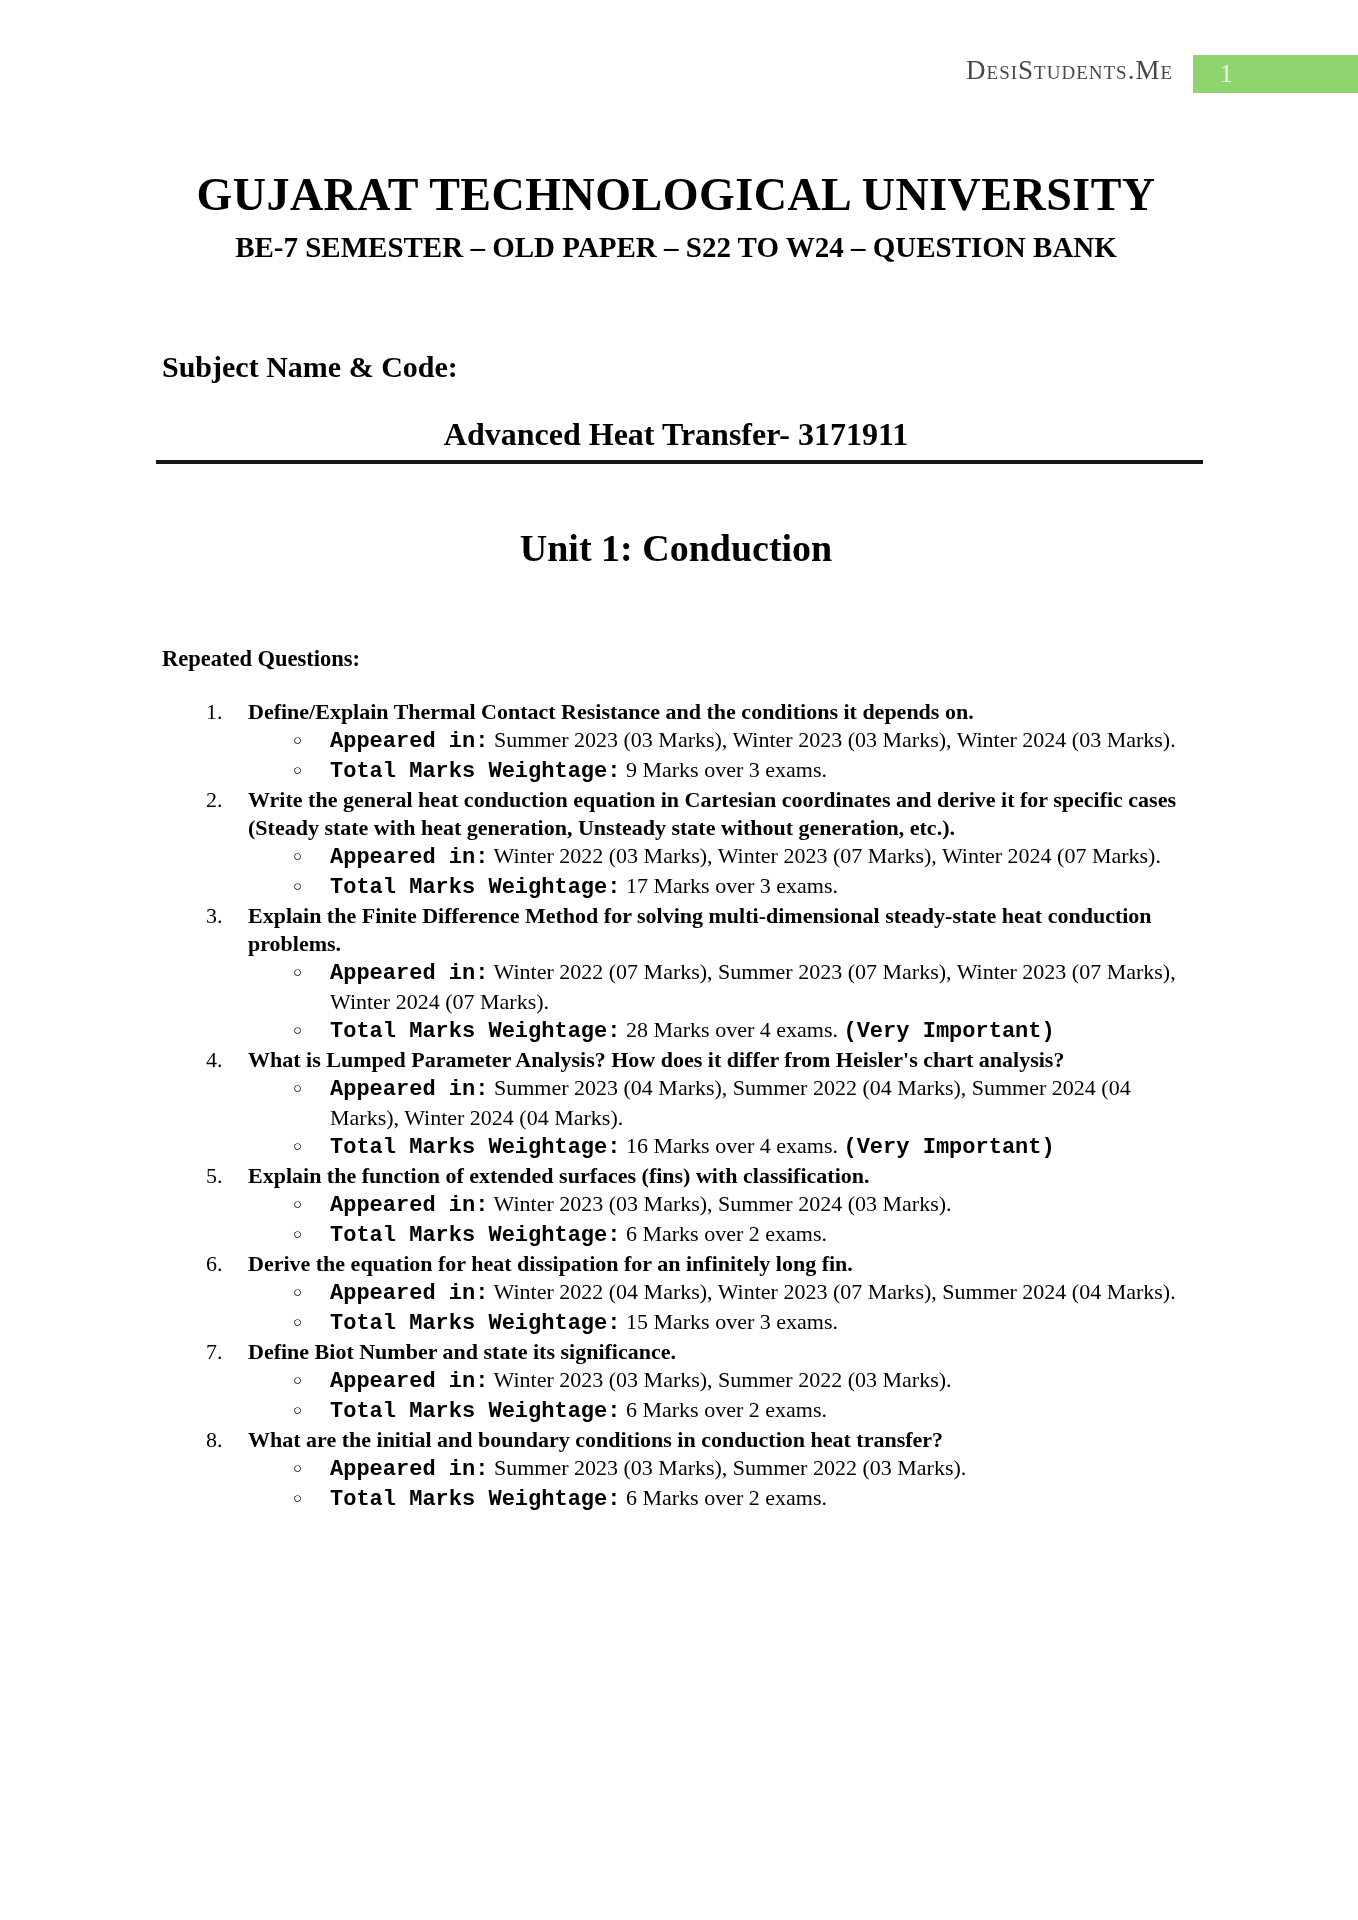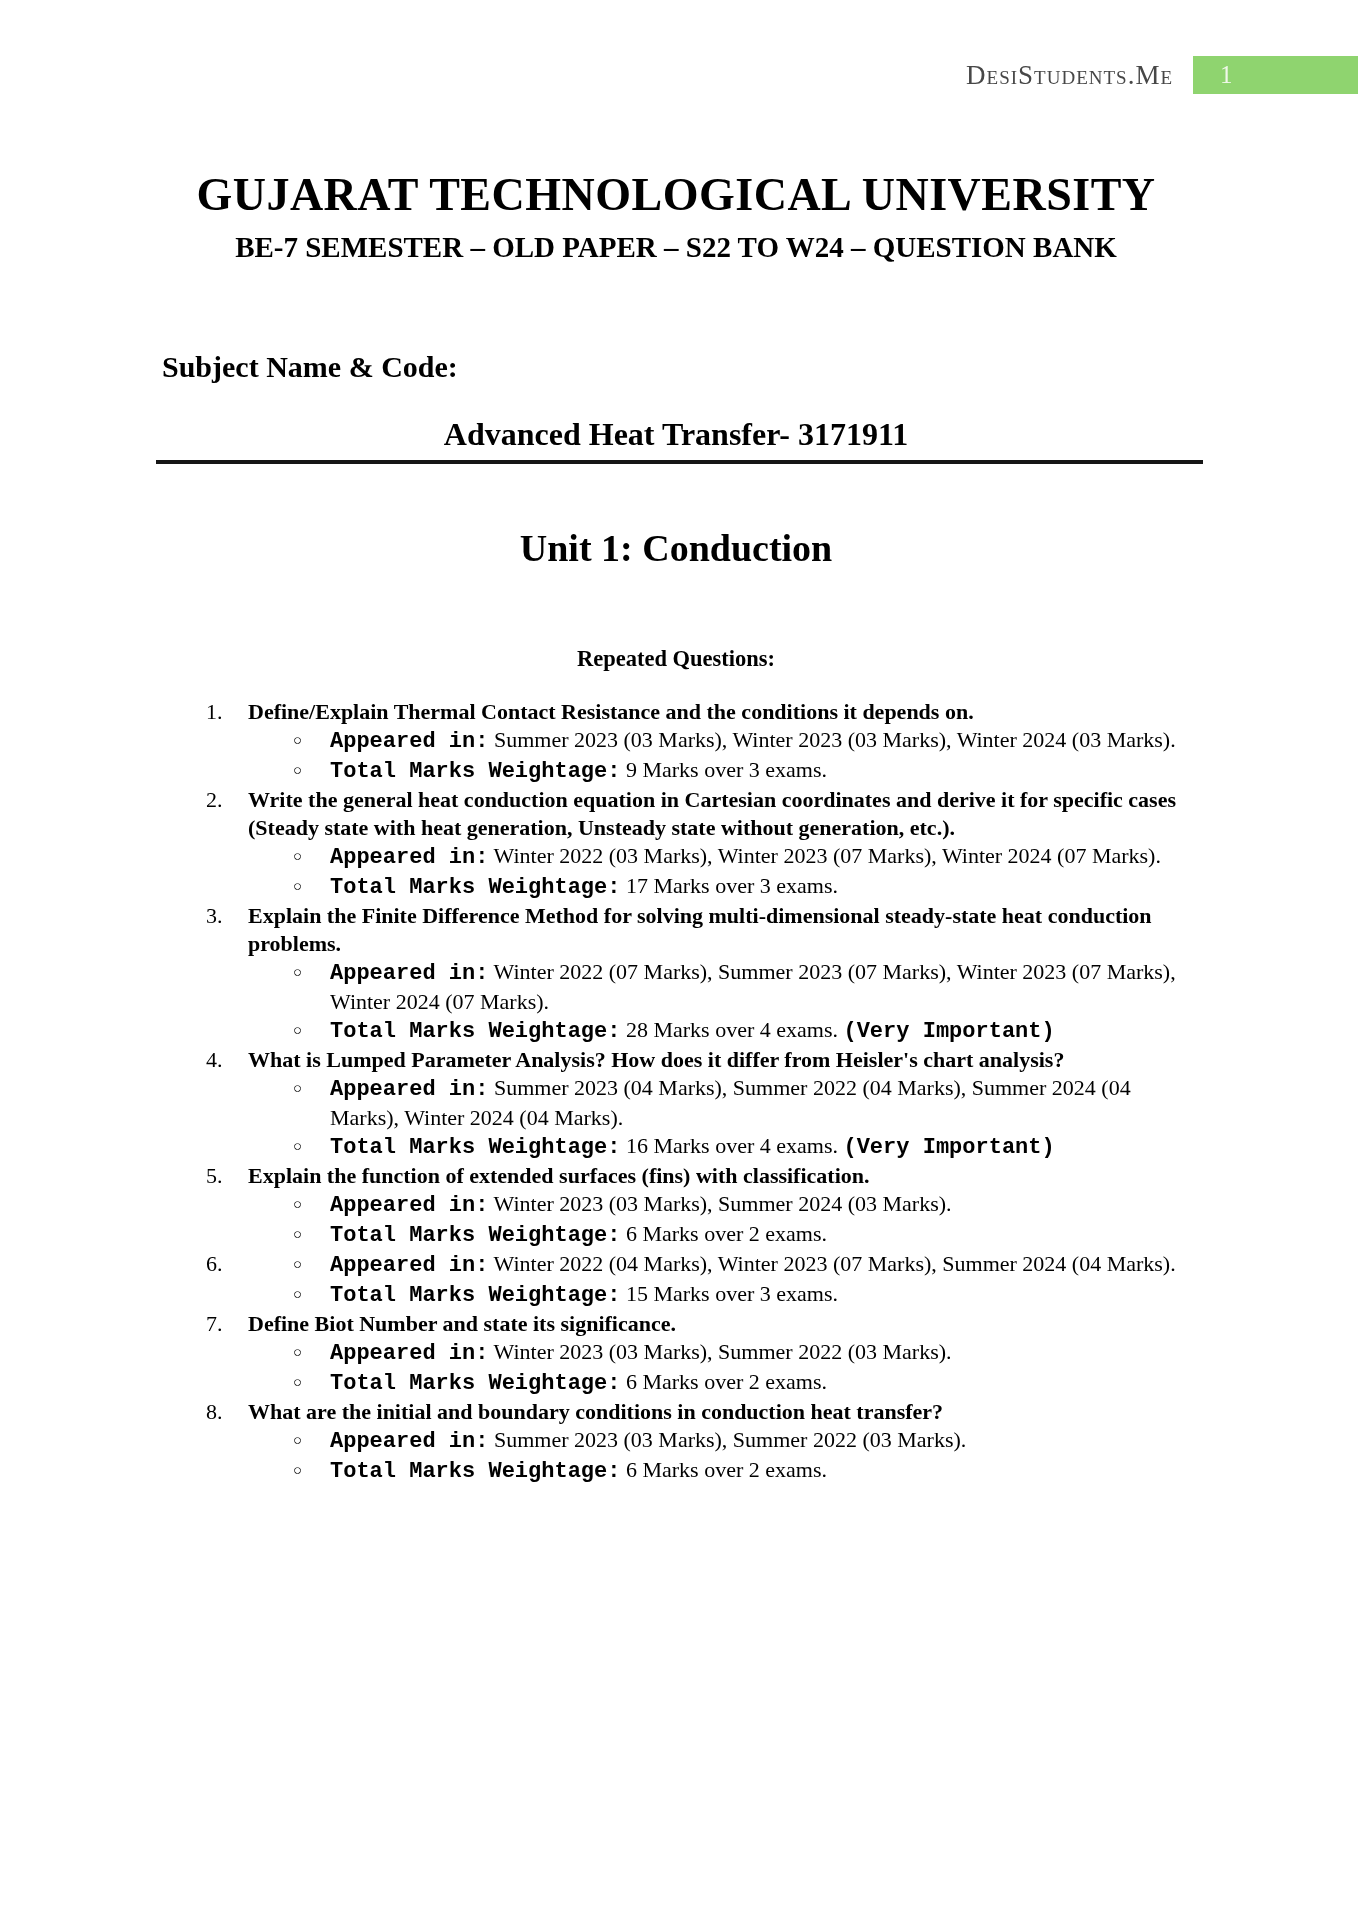--- a/index.html
+++ b/index.html
@@ -13,21 +13,21 @@
     overflow: hidden;
   }
 
   
   .page-header {
     position: absolute;
     top: 55px;
     right: 0;
     height: 40px;
     display: flex;
-    align-items: center;
+    align-items: flex-start;
     gap: 20px;
   }
   .site-name {
     font-variant: small-caps;
     font-size: 27px;
     color: #474747;
     letter-spacing: 1px;
   }
   .page-badge {
     width: 165px;
@@ -81,21 +81,20 @@
   .unit-title {
     font-size: 38px;
     font-weight: bold;
     text-align: center;
     margin-top: 62px;
   }
   .section-heading {
     font-size: 22.5px;
     font-weight: bold;
     margin-top: 76px;
-    text-align: center;
   }
 
   
   .questions {
     margin-top: 26px;
     padding-left: 44px;
     font-size: 22px;
     line-height: 28px;
   }
   .q-item { display: flex; }
@@ -202,20 +201,21 @@
         <div class="sub-item">
           <span class="sub-bullet">○</span>
           <div class="sub-text"><span class="b">Total Marks Weightage:</span> <span>6 Marks over 2 exams.</span> <span class="b"></span></div>
         </div>
       </div>
     </div>
 
     <div class="q-item">
       <span class="q-num">6.</span>
       <div class="q-body">
+        <div class="q-text">Derive the equation for heat dissipation for an infinitely long fin.</div>
         <div class="sub-item">
           <span class="sub-bullet">○</span>
           <div class="sub-text"><span class="b">Appeared in:</span> <span>Winter 2022 (04 Marks), Winter 2023 (07 Marks), Summer 2024 (04 Marks).</span></div>
         </div>
         <div class="sub-item">
           <span class="sub-bullet">○</span>
           <div class="sub-text"><span class="b">Total Marks Weightage:</span> <span>15 Marks over 3 exams.</span> <span class="b"></span></div>
         </div>
       </div>
     </div>

